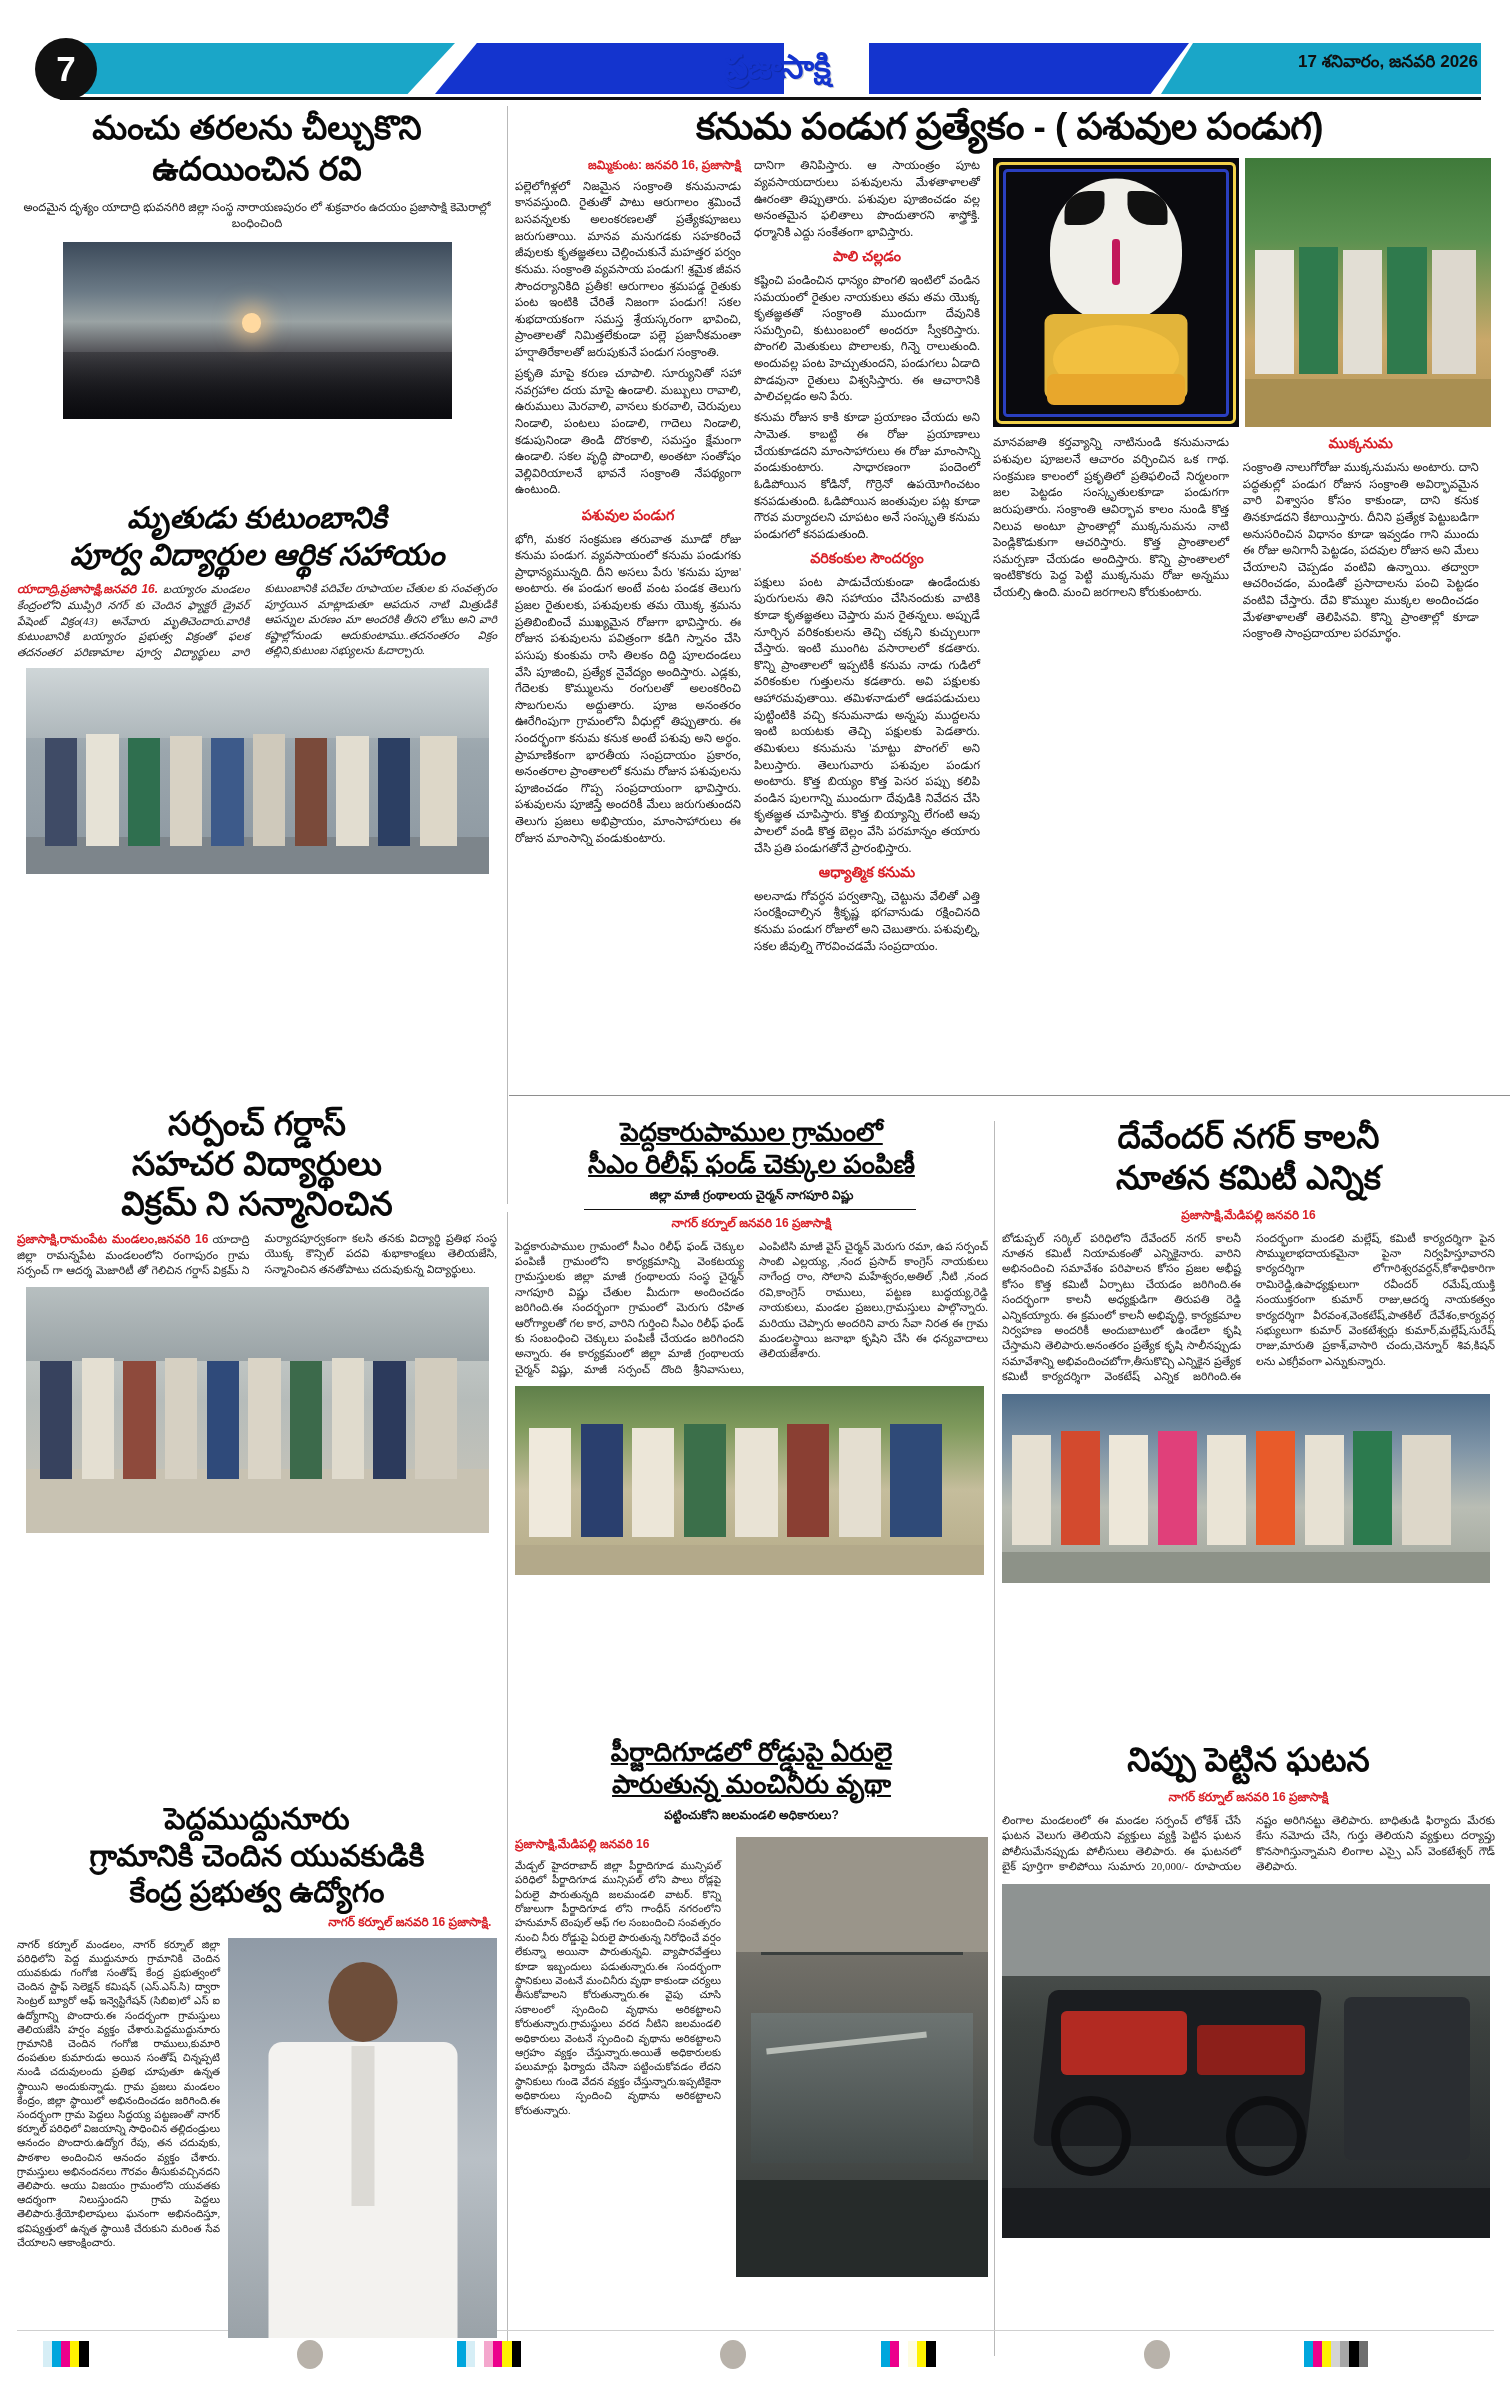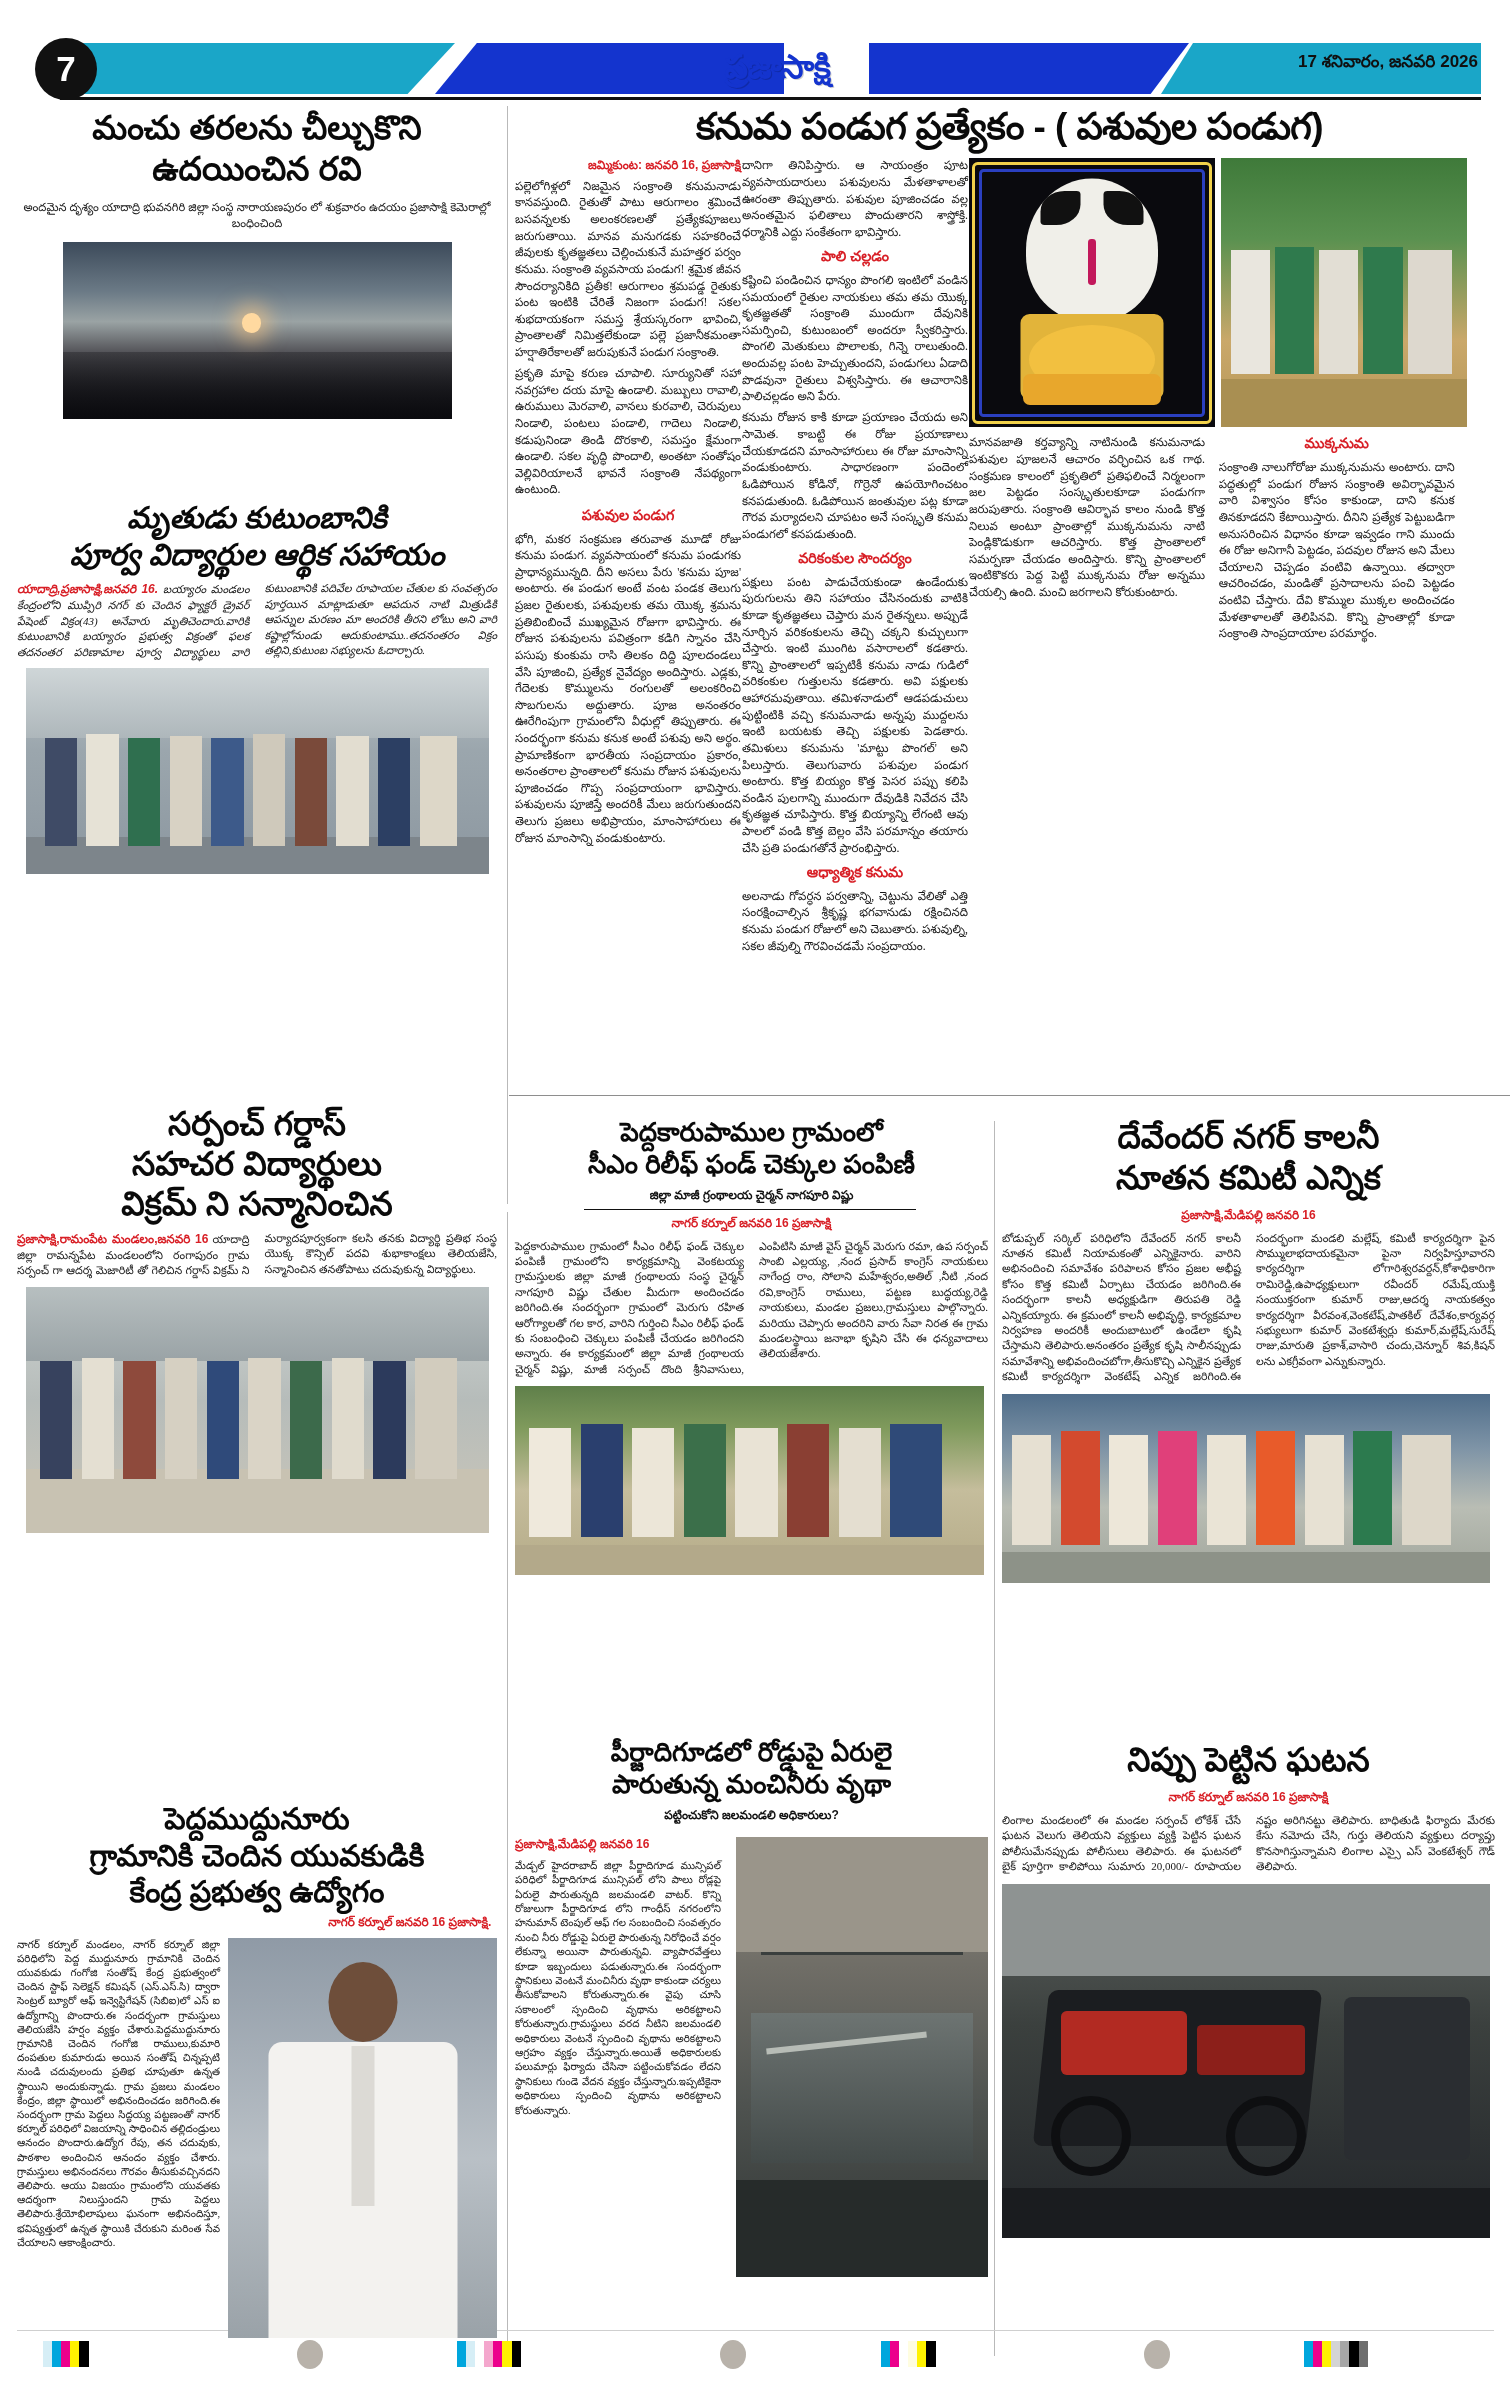--- a/index.html
+++ b/index.html
@@ -42,21 +42,21 @@
   .col-rule { position:absolute; width:1.1px; background:#b9b9b9; }
   .hrule { position:absolute; height:1.1px; background:#8e8e8e; }
 
   
   .hl {
     font-family:"Liberation Sans","DejaVu Sans",sans-serif;
     font-weight:bold; color:#0a0a0a; text-align:center; line-height:1.14;
   }
   .hl-xl { font-size:33px; }
   .hl-lg { font-size:30px; }
-  .hl-md { font-size:26px; }
+  .hl-md { font-size:26px;text-decoration:underline; }
   .hl-center-main { font-size:37px; letter-spacing:-0.6px; }
   .subhl { font-family:"Liberation Sans","DejaVu Sans",sans-serif; font-weight:bold;
      font-size:12px; text-align:center; color:#111; }
   .redhead { color:#d81f26; font-weight:bold; text-align:center;
      font-family:"Liberation Sans","DejaVu Sans",sans-serif; font-size:14.3px; }
   .dateline { color:#d81f26; font-weight:bold; font-size:12px;
      font-family:"Liberation Sans","DejaVu Sans",sans-serif; }
   .body {
     font-size:11.7px; line-height:1.42; text-align:justify; color:#151515;
     font-family:"Liberation Serif","DejaVu Serif",serif;
@@ -169,21 +169,21 @@
           <div style="position:absolute;left:50%;top:27%;transform:translateX(-50%);width:23px;height:40%;background:#dcdad5;"></div>
         </div>
         <div class="body" style="width:203px; font-size:10.3px; line-height:1.38;">నాగర్ కర్నూల్ మండలం, నాగర్ కర్నూల్ జిల్లా పరిధిలోని పెద్ద ముద్దునూరు గ్రామానికి చెందిన యువకుడు గంగోజి సంతోష్ కేంద్ర ప్రభుత్వంలో చెందిన స్టాఫ్ సెలెక్షన్ కమిషన్ (ఎస్.ఎస్.సి) ద్వారా సెంట్రల్ బ్యూరో ఆఫ్ ఇన్వెస్టిగేషన్ (సిబిఐ)లో ఎస్ ఐ ఉద్యోగాన్ని పొందారు.ఈ సందర్భంగా గ్రామస్తులు తెలియజేసి హర్షం వ్యక్తం చేశారు.పెద్దముద్దునూరు గ్రామానికి చెందిన గంగోజి రాములు,కుమారి దంపతుల కుమారుడు అయిన సంతోష్ చిన్నప్పటి నుండి చదువులందు ప్రతిభ చూపుతూ ఉన్నత స్థాయిని అందుకున్నాడు. గ్రామ ప్రజలు మండలం కేంద్రం, జిల్లా స్థాయిలో అభినందించడం జరిగింది.ఈ సందర్భంగా గ్రామ పెద్దలు సిద్ధయ్య పట్టణంతో నాగర్ కర్నూల్ పరిధిలో విజయాన్ని సాధించిన తల్లిదండ్రులు ఆనందం పొందారు.ఉద్యోగ రేపు, తన చదువుకు, పాఠశాల అందించిన ఆనందం వ్యక్తం చేశారు. గ్రామస్తులు అభినందనలు గౌరవం తీసుకువచ్చినదని తెలిపారు. ఆయు విజయం గ్రామంలోని యువతకు ఆదర్శంగా నిలుస్తుందని గ్రామ పెద్దలు తెలిపారు.శ్రేయోభిలాషులు ఘనంగా అభినందిస్తూ, భవిష్యత్తులో ఉన్నత స్థాయికి చేరుకుని మరింత సేవ చేయాలని ఆకాంక్షించారు.</div>
       </div>
     </div>
   </div>
 
   <div style="position:absolute; left:515px; top:106px; width:989px;">
     <div class="hl hl-center-main">కనుమ పండుగ ప్రత్యేకం - ( పశువుల పండుగ)</div>
 
-    <div style="margin-top:10.3px; display:flex; gap:1px;">
+    <div style="margin-top:10.3px; display:flex; gap:13px;">
 
       <div style="width:226px;">
         <div class="dateline" style="text-align:right;">జమ్మికుంట: జనవరి 16, ప్రజాసాక్షి</div>
         <div class="body" style="margin-top:3.4px;">పల్లెలోగిళ్లలో నిజమైన సంక్రాంతి కనుమనాడు కానవస్తుంది. రైతుతో పాటు ఆరుగాలం శ్రమించే బసవన్నలకు అలంకరణలతో ప్రత్యేకపూజలు జరుగుతాయి. మానవ మనుగడకు సహకరించే జీవులకు కృతజ్ఞతలు చెల్లించుకునే మహత్తర పర్వం కనుమ. సంక్రాంతి వ్యవసాయ పండుగ! శ్రమైక జీవన సౌందర్యానికిది ప్రతీక! ఆరుగాలం శ్రమపడ్డ రైతుకు పంట ఇంటికి చేరితే నిజంగా పండుగ! సకల శుభదాయకంగా సమస్త శ్రేయస్కరంగా భావించి, ప్రాంతాలతో నిమిత్తలేకుండా పల్లె ప్రజానీకమంతా హర్షాతిరేకాలతో జరుపుకునే పండుగ సంక్రాంతి.</div>
         <div class="body" style="margin-top:4.6px;">ప్రకృతి మాపై కరుణ చూపాలి. సూర్యునితో సహా నవగ్రహాల దయ మాపై ఉండాలి. మబ్బులు రావాలి, ఉరుములు మెరవాలి, వానలు కురవాలి, చెరువులు నిండాలి, పంటలు పండాలి, గాదెలు నిండాలి, కడుపునిండా తిండి దొరకాలి, సమస్తం క్షేమంగా ఉండాలి. సకల వృద్ధి పొందాలి, అంతటా సంతోషం వెల్లివిరియాలనే భావనే సంక్రాంతి నేపథ్యంగా ఉంటుంది.</div>
         <div class="redhead" style="margin:8px 0 4.6px;">పశువుల పండుగ</div>
         <div class="body">భోగి, మకర సంక్రమణ తరువాత మూడో రోజు కనుమ పండుగ. వ్యవసాయంలో కనుమ పండుగకు ప్రాధాన్యమున్నది. దీని అసలు పేరు 'కనుమ పూజ' అంటారు. ఈ పండుగ అంటే వంట పండక తెలుగు ప్రజల రైతులకు, పశువులకు తమ యొక్క శ్రమను ప్రతిబింబించే ముఖ్యమైన రోజుగా భావిస్తారు. ఈ రోజున పశువులను పవిత్రంగా కడిగి స్నానం చేసి పసుపు కుంకుమ రాసి తిలకం దిద్ది పూలదండలు వేసి పూజించి, ప్రత్యేక నైవేద్యం అందిస్తారు. ఎడ్లకు, గేదెలకు కొమ్ములను రంగులతో అలంకరించి సొబగులను అద్దుతారు. పూజ అనంతరం ఊరేగింపుగా గ్రామంలోని వీధుల్లో తిప్పుతారు. ఈ సందర్భంగా కనుమ కనుక అంటే పశువు అని అర్థం. ప్రామాణికంగా భారతీయ సంప్రదాయం ప్రకారం, అనంతరాల ప్రాంతాలలో కనుమ రోజున పశువులను పూజించడం గొప్ప సంప్రదాయంగా భావిస్తారు. పశువులను పూజిస్తే అందరికీ మేలు జరుగుతుందని తెలుగు ప్రజలు అభిప్రాయం, మాంసాహారులు ఈ రోజున మాంసాన్ని వండుకుంటారు.</div>
       </div>
 
       <div style="width:226px;">

